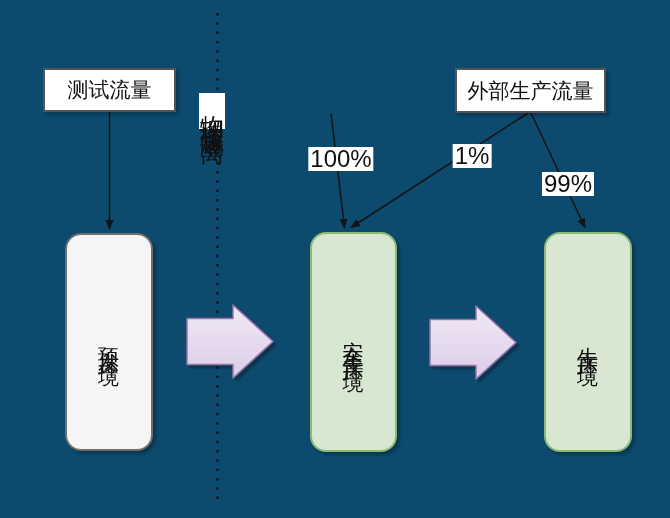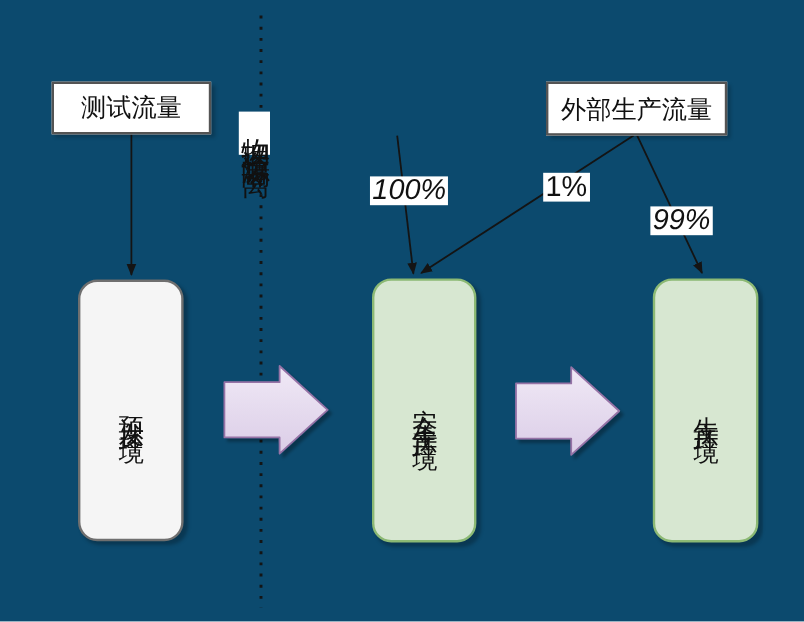--- a/index.html
+++ b/index.html
@@ -64,23 +64,23 @@
   
   .pct{
     position:absolute;
     transform:translateX(-50%);
     font-size:24px;color:#111;
     background:#ffffff;
     padding:0 2px;
     line-height:1;
     white-space:nowrap;
   }
-  .pct-100{left:341px;top:147px;font-style:italic;}
+  .pct-100{left:341px;top:147px;}
   .pct-1{left:472px;top:144px;}
-  .pct-99{left:568px;top:172px;font-style:italic;}
+  .pct-99{left:568px;top:172px;}
 </style>
 </head>
 <body>
 
 <div class="canvas">
 
   <svg class="wires" viewBox="0 0 670 518">
     <defs>
       <marker id="arrowhead" markerUnits="userSpaceOnUse" markerWidth="11" markerHeight="9" refX="9" refY="4.5" orient="auto">
         <path d="M0,0.5 L10,4.5 L0,8.5 Z" fill="#141414"></path>

